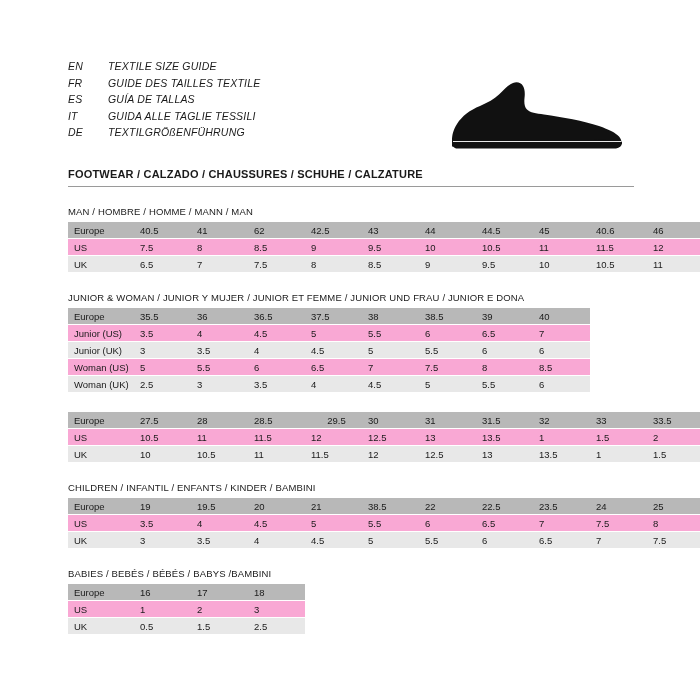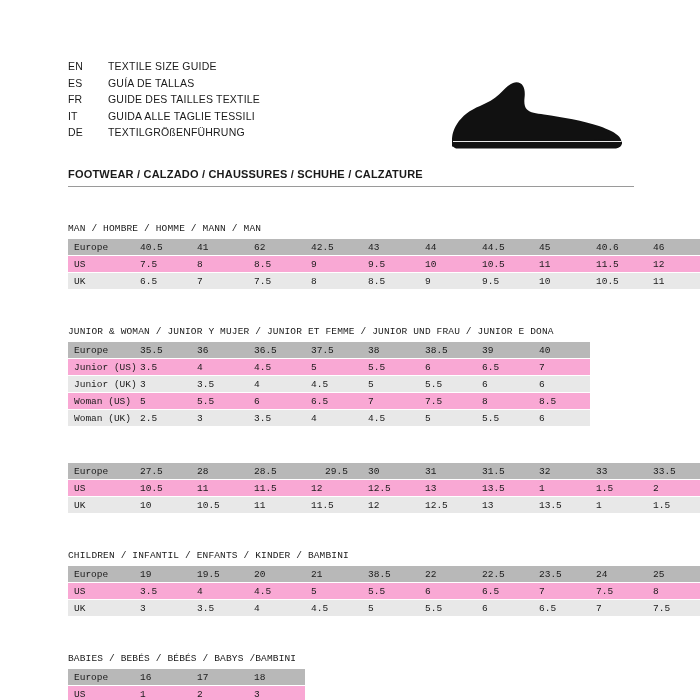--- a/index.html
+++ b/index.html
@@ -29,20 +29,21 @@
   }
   .lang-table {
     border-collapse: collapse;
     font-size: 10.5px;
     letter-spacing: 0.2px;
   }
   .lang-table td {
     padding: 0 0 4.5px 0;
     vertical-align: top;
     white-space: nowrap;
+    font-style: italic;
   }
   .lang-code {
     width: 40px;
     font-weight: 400;
   }
   .lang-title {
     font-weight: 400;
   }
 
   .shoe {
@@ -62,22 +63,21 @@
   }
 
   .divider {
     border: none;
     border-top: 1px solid #9a9a9a;
     margin: 6px 0 0 0;
   }
 
   
   .group {
-    margin-top: 36px;
-    font-family: Liberation Mono, monospace;
+    margin-top: 19px;
   }
   .group-label {
     font-size: 9.5px;
     font-weight: 400;
     letter-spacing: 0.15px;
     margin-bottom: 5px;
     color: #1a1a1a;
   }
   table.size {
     border-collapse: collapse;
@@ -109,26 +109,26 @@
 <div class="page">
 
   <div class="header">
     <table class="lang-table">
       <tbody>
         <tr>
           <td class="lang-code">EN</td>
           <td class="lang-title">TEXTILE SIZE GUIDE</td>
         </tr>
         <tr>
+          <td class="lang-code">FR</td>
+          <td class="lang-title">GUIDE DES TAILLES TEXTILE</td>
+        </tr>
+        <tr>
           <td class="lang-code">ES</td>
           <td class="lang-title">GUÍA DE TALLAS</td>
-        </tr>
-        <tr>
-          <td class="lang-code">FR</td>
-          <td class="lang-title">GUIDE DES TAILLES TEXTILE</td>
         </tr>
         <tr>
           <td class="lang-code">IT</td>
           <td class="lang-title">GUIDA ALLE TAGLIE TESSILI</td>
         </tr>
         <tr>
           <td class="lang-code">DE</td>
           <td class="lang-title">TEXTILGRÖßENFÜHRUNG</td>
         </tr>
       </tbody>

